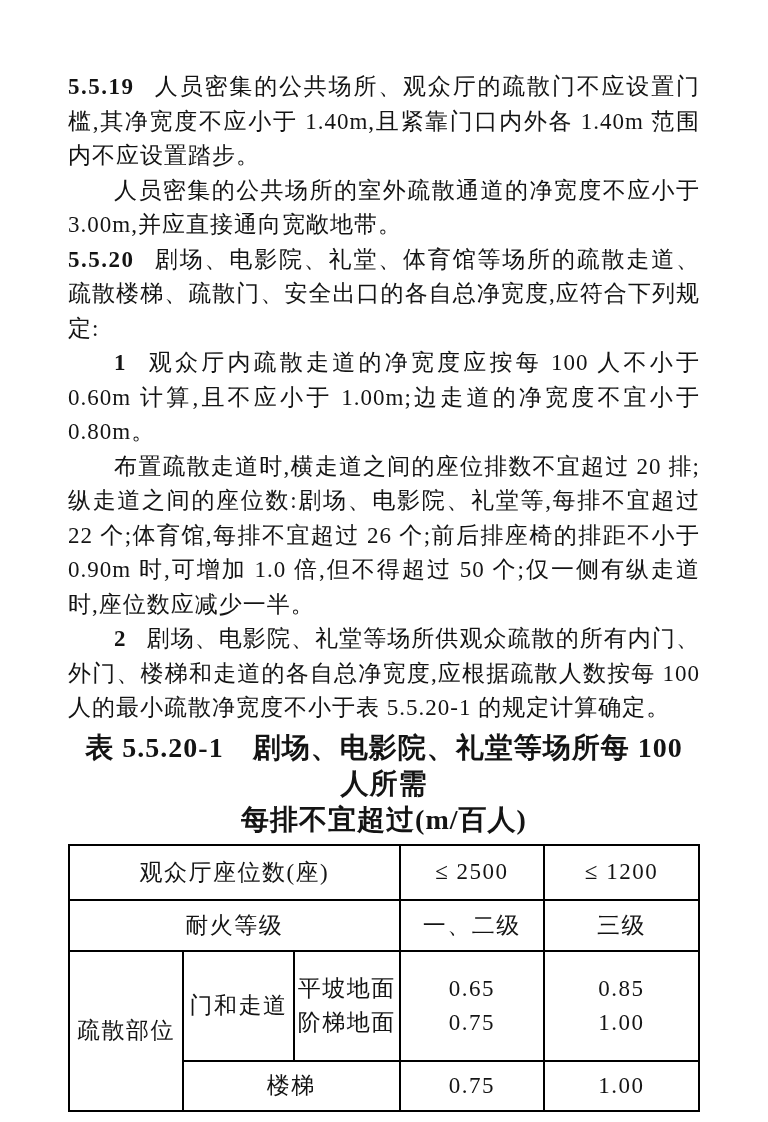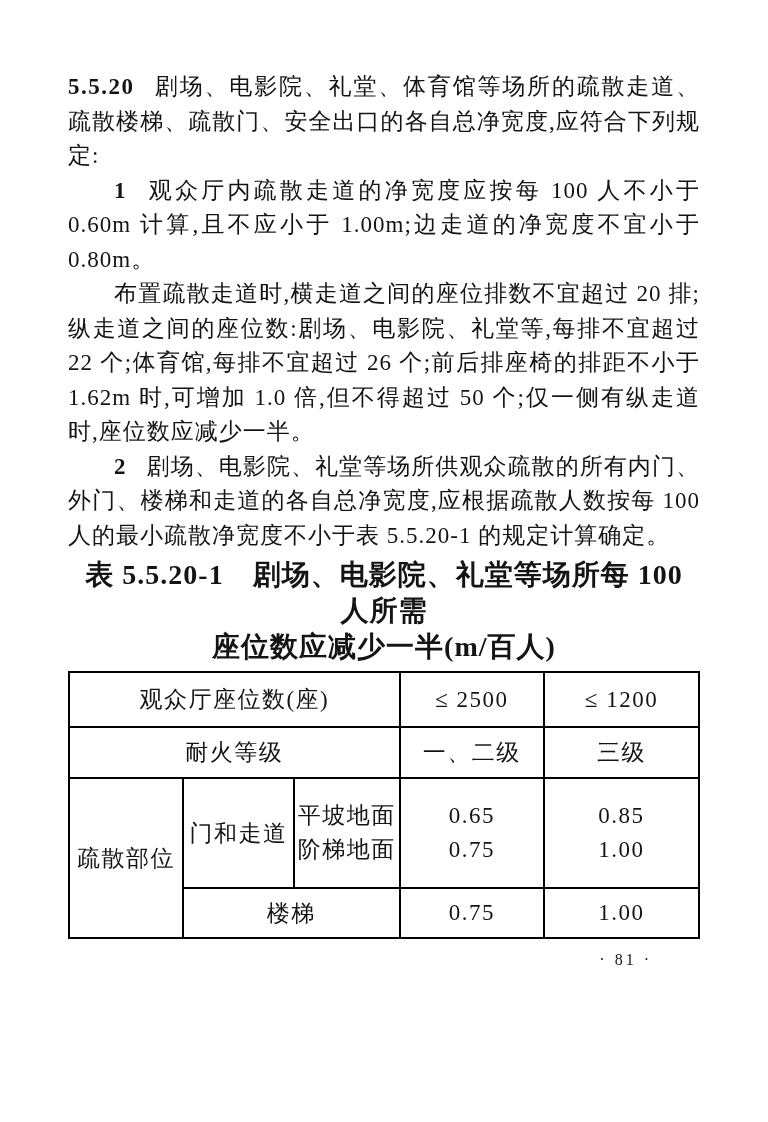--- a/index.html
+++ b/index.html
@@ -65,35 +65,37 @@
     letter-spacing: 3px;
   }
 </style>
 </head>
 <body>
 
 <div class="page">
 
   <div class="body-text">
 
+    <p class="para"><span class="clause-label">5.5.19</span><span>人员密集的公共场所、观众厅的疏散门不应设置门槛,其净宽度不应小于 1.40m,且紧靠门口内外各 1.40m 范围内不应设置踏步。</span></p>
 
+    <p class="para indent"><span>人员密集的公共场所的室外疏散通道的净宽度不应小于 3.00m,并应直接通向宽敞地带。</span></p>
 
     <p class="para"><span class="clause-label">5.5.20</span><span>剧场、电影院、礼堂、体育馆等场所的疏散走道、疏散楼梯、疏散门、安全出口的各自总净宽度,应符合下列规定:</span></p>
 
     <p class="para indent"><span class="clause-label">1</span><span>观众厅内疏散走道的净宽度应按每 100 人不小于 0.60m 计算,且不应小于 1.00m;边走道的净宽度不宜小于 0.80m。</span></p>
 
-    <p class="para indent"><span>布置疏散走道时,横走道之间的座位排数不宜超过 20 排;纵走道之间的座位数:剧场、电影院、礼堂等,每排不宜超过 22 个;体育馆,每排不宜超过 26 个;前后排座椅的排距不小于 1.62m 时,可增加 1.0 倍,但不得超过 50 个;仅一侧有纵走道时,座位数应减少一半。</span></p>
+    <p class="para indent"><span>布置疏散走道时,横走道之间的座位排数不宜超过 20 排;纵走道之间的座位数:剧场、电影院、礼堂等,每排不宜超过 22 个;体育馆,每排不宜超过 26 个;前后排座椅的排距不小于 0.90m 时,可增加 1.0 倍,但不得超过 50 个;仅一侧有纵走道时,座位数应减少一半。</span></p>
 
     <p class="para indent"><span class="clause-label">2</span><span>剧场、电影院、礼堂等场所供观众疏散的所有内门、外门、楼梯和走道的各自总净宽度,应根据疏散人数按每 100 人的最小疏散净宽度不小于表 5.5.20-1 的规定计算确定。</span></p>
 
   </div>
 
   <div class="table-title">
     <div>表 5.5.20-1　剧场、电影院、礼堂等场所每 100 人所需</div>
-    <div>座位数应减少一半(m/百人)</div>
+    <div>每排不宜超过(m/百人)</div>
   </div>
 
   <table class="spec">
     <colgroup>
       <col style="width:18.1%">
       <col style="width:17.6%">
       <col style="width:16.8%">
       <col style="width:22.9%">
       <col style="width:24.6%">
     </colgroup>

